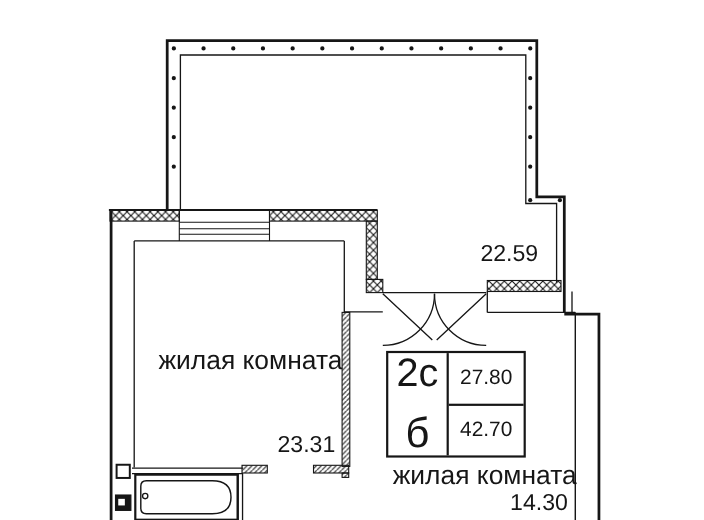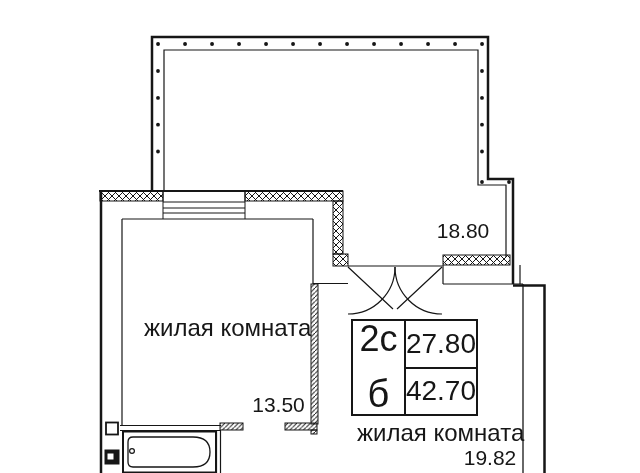--- a/index.html
+++ b/index.html
@@ -20,21 +20,21 @@
   .legend-left{
     width:55px;box-sizing:border-box;border-right:2px solid #161616;
     display:flex;flex-direction:column;align-items:center;justify-content:space-between;
     padding:1px 0 4px 0;
   }
   .legend-type{font-size:36px;line-height:0.95;}
   .legend-section{font-size:38px;line-height:0.85;}
   .legend-right{flex:1;display:flex;flex-direction:column;}
   .legend-row{
     flex:1;display:flex;align-items:center;justify-content:center;
-    font-size:28px;border-bottom:2px solid #161616;
+    font-size:19px;border-bottom:2px solid #161616;
   }
   .legend-row:last-child{border-bottom:none;}
 </style>
 </head>
 <body>
 
 <div class="canvas">
 
   <svg width="640" height="473" viewBox="0 0 640 473">
     <defs>
@@ -118,29 +118,29 @@
       <circle cx="132" cy="451" r="2.4" fill="none" stroke="#161616" stroke-width="1.2"></circle>
     </g>
 
     <g>
       <rect x="106" y="422.5" width="12" height="12" fill="#ffffff" stroke="#161616" stroke-width="1.8"></rect>
       <rect x="105" y="450" width="14" height="14" fill="#161616" stroke="#161616" stroke-width="1"></rect>
       <rect x="107.5" y="453.5" width="6" height="6" fill="#ffffff"></rect>
     </g>
   </svg>
 
-  <div class="txt dim" style="left:435px;top:220px;width:56px;">18.80</div>
+  <div class="txt dim" style="left:435px;top:220px;width:56px;">22.59</div>
 
   <div class="txt room-label" style="left:144px;top:316px;width:148px;">жилая комната</div>
 
-  <div class="txt dim" style="left:251px;top:394px;width:55px;">13.50</div>
+  <div class="txt dim" style="left:251px;top:394px;width:55px;">23.31</div>
 
   <div class="txt room-label" style="left:357px;top:421px;width:148px;">жилая комната</div>
 
-  <div class="txt dim" style="left:462px;top:447px;width:56px;">19.82</div>
+  <div class="txt dim" style="left:462px;top:447px;width:56px;">14.30</div>
 
   <div class="legend">
     <div class="legend-left">
       <div class="legend-type">2с</div>
       <div class="legend-section">б</div>
     </div>
     <div class="legend-right">
       <div class="legend-row">27.80</div>
       <div class="legend-row">42.70</div>
     </div>

